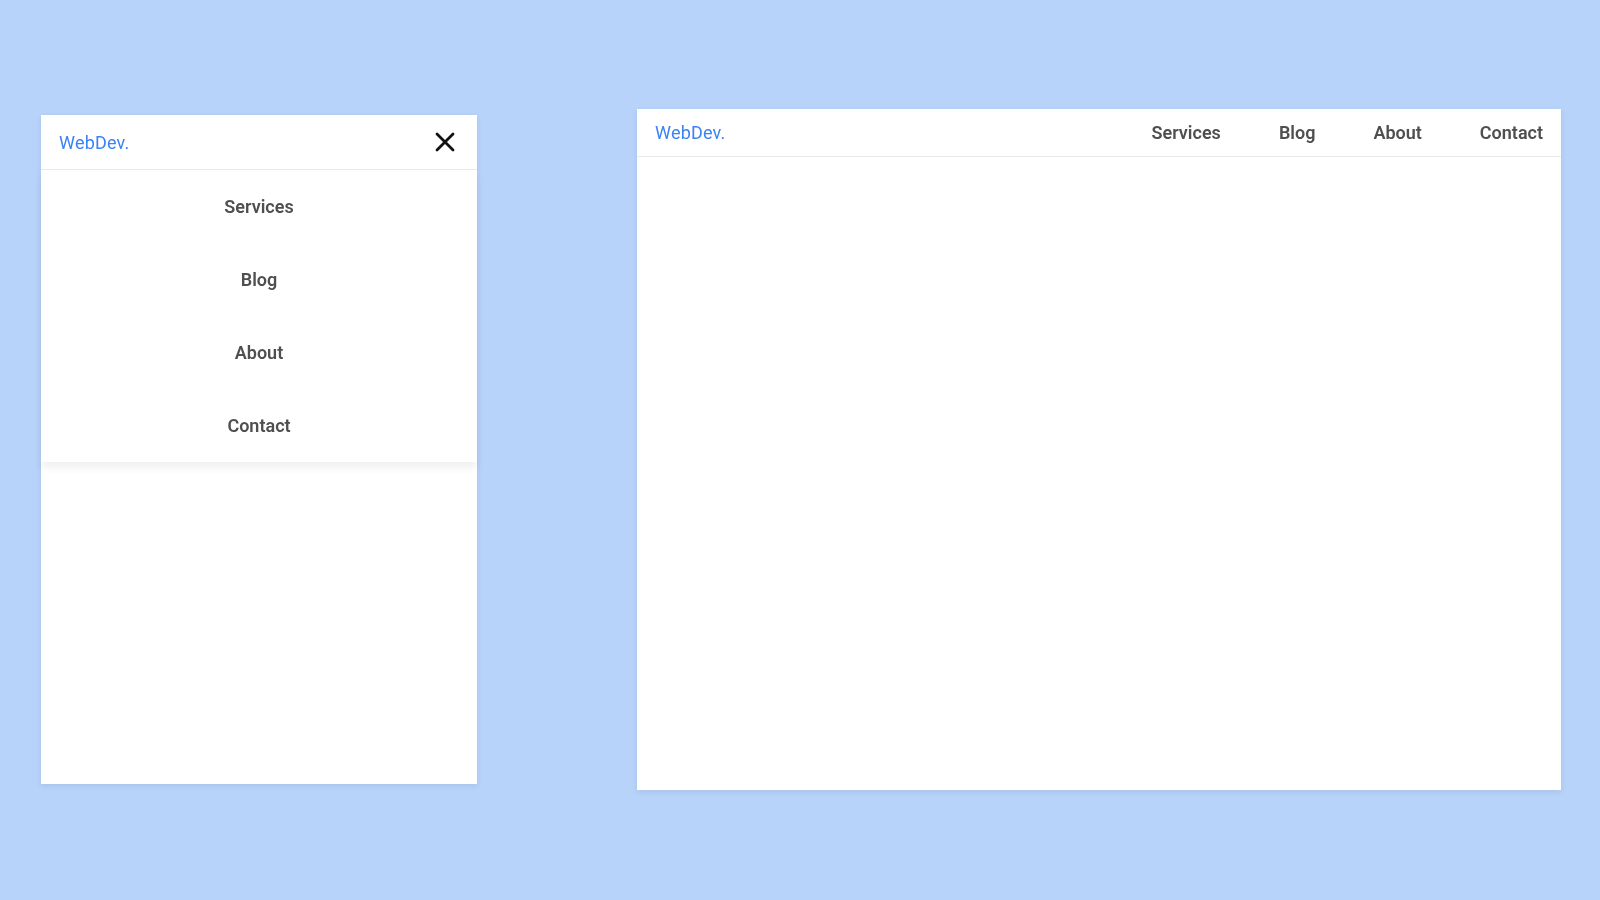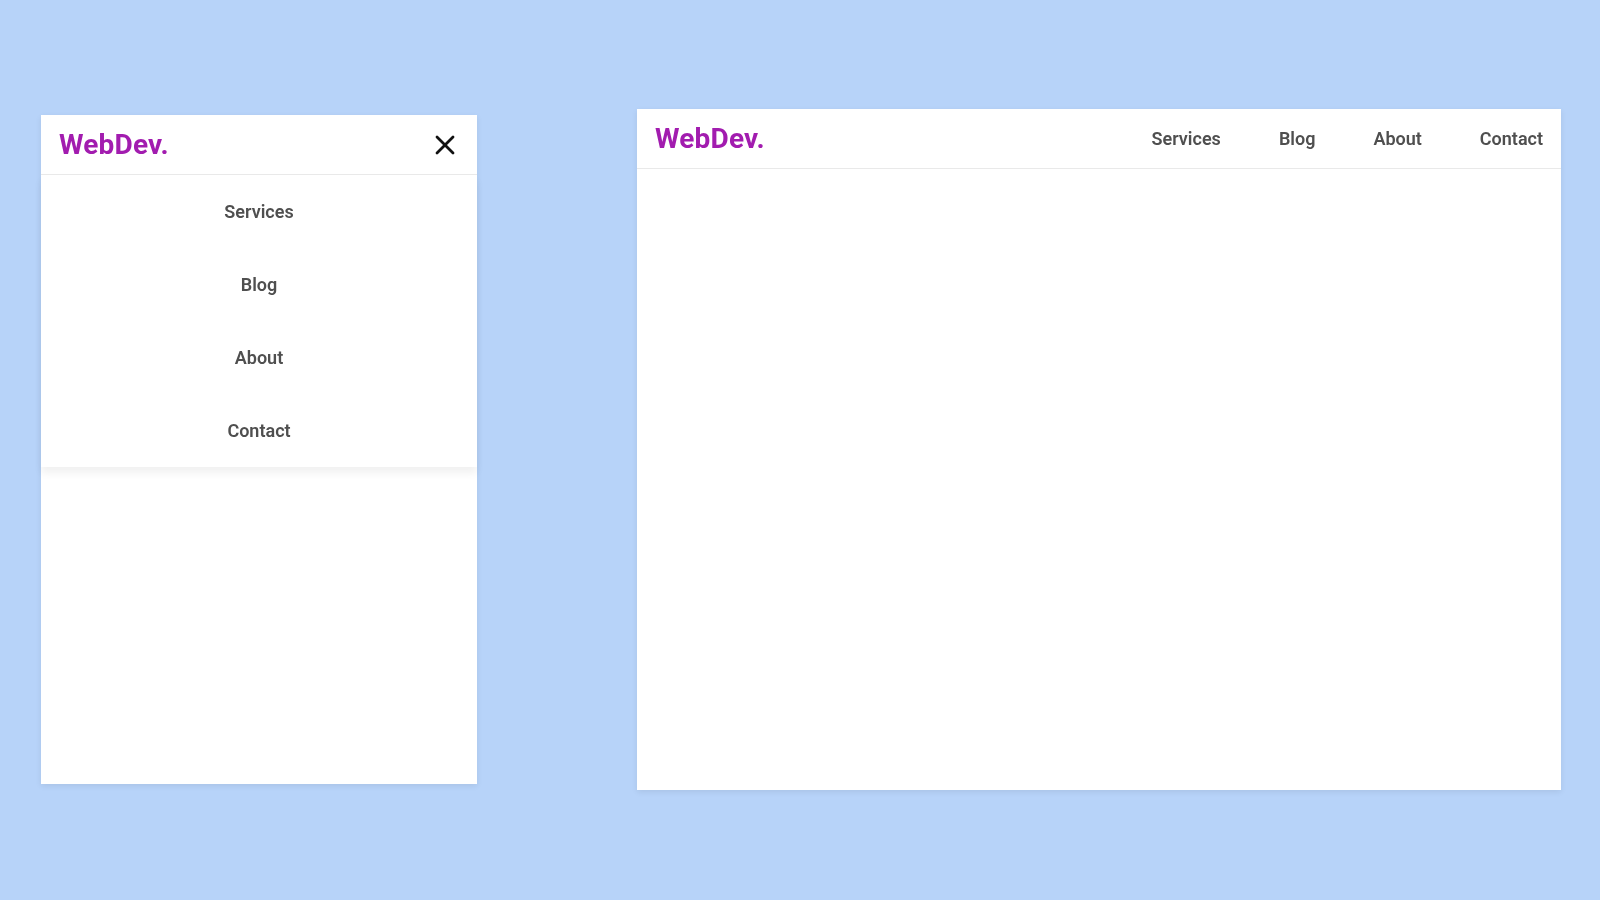--- a/index.html
+++ b/index.html
@@ -26,23 +26,23 @@
       box-shadow: 0 2px 6px rgba(0,0,0,0.08);
     }
     .mobile-header {
       display: flex;
       align-items: center;
       justify-content: space-between;
       padding: 13px 18px;
       border-bottom: 1px solid #e9e9e9;
     }
     .brand {
-      font-size: 28px;
-      font-weight: 700;
-      color: #a21caf;
+      font-size: 18px;
+      font-weight: 400;
+      color: #3b82f6;
       letter-spacing: 0.2px;
     }
     .close-btn {
       width: 28px;
       height: 28px;
       display: flex;
       align-items: center;
       justify-content: center;
       cursor: pointer;
       color: #111;

